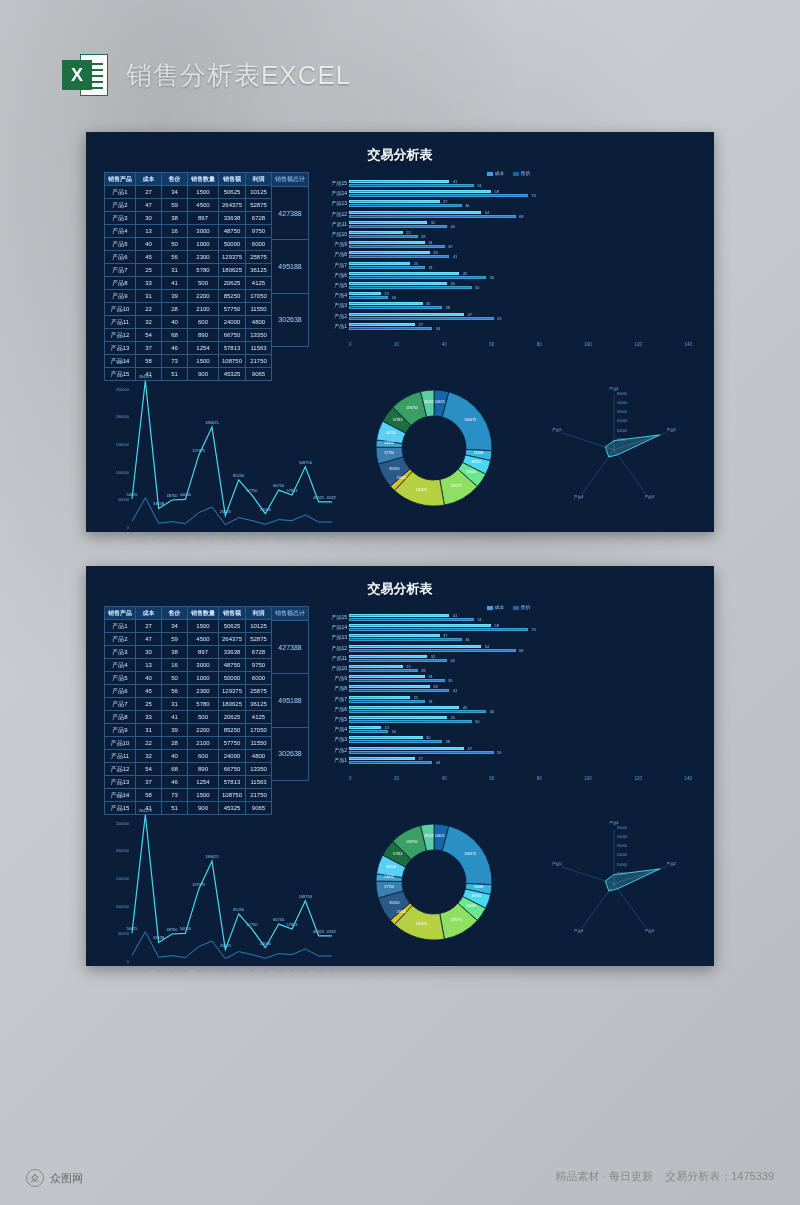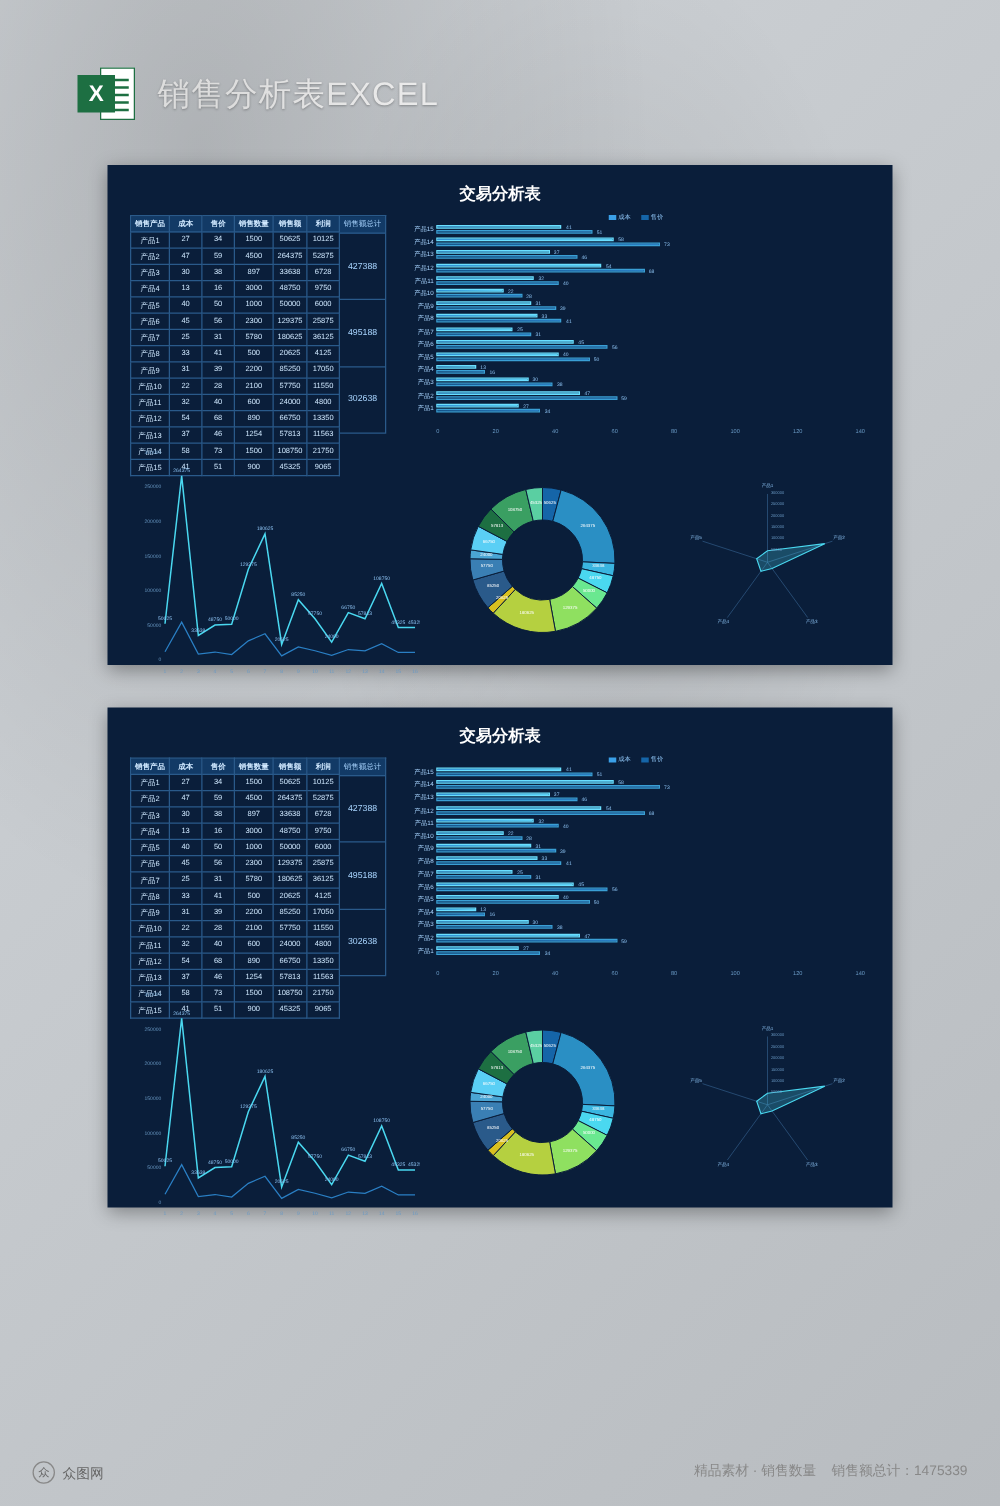--- a/index.html
+++ b/index.html
@@ -791,17 +791,17 @@
         </svg></div>
   </div>
 </div>
 
 <div class="watermark">
   <div class="logo">
     <div class="circ">众</div>
     <span>众图网</span>
   </div>
   <div>
-    <span>精品素材 · 销售数量</span>
+    <span>精品素材 · 每日更新</span>
     &nbsp;&nbsp;
-    <span>销售额总计：</span><span>1475339</span>
+    <span>交易分析表：</span><span>1475339</span>
   </div>
 </div>
 
 </body></html>

